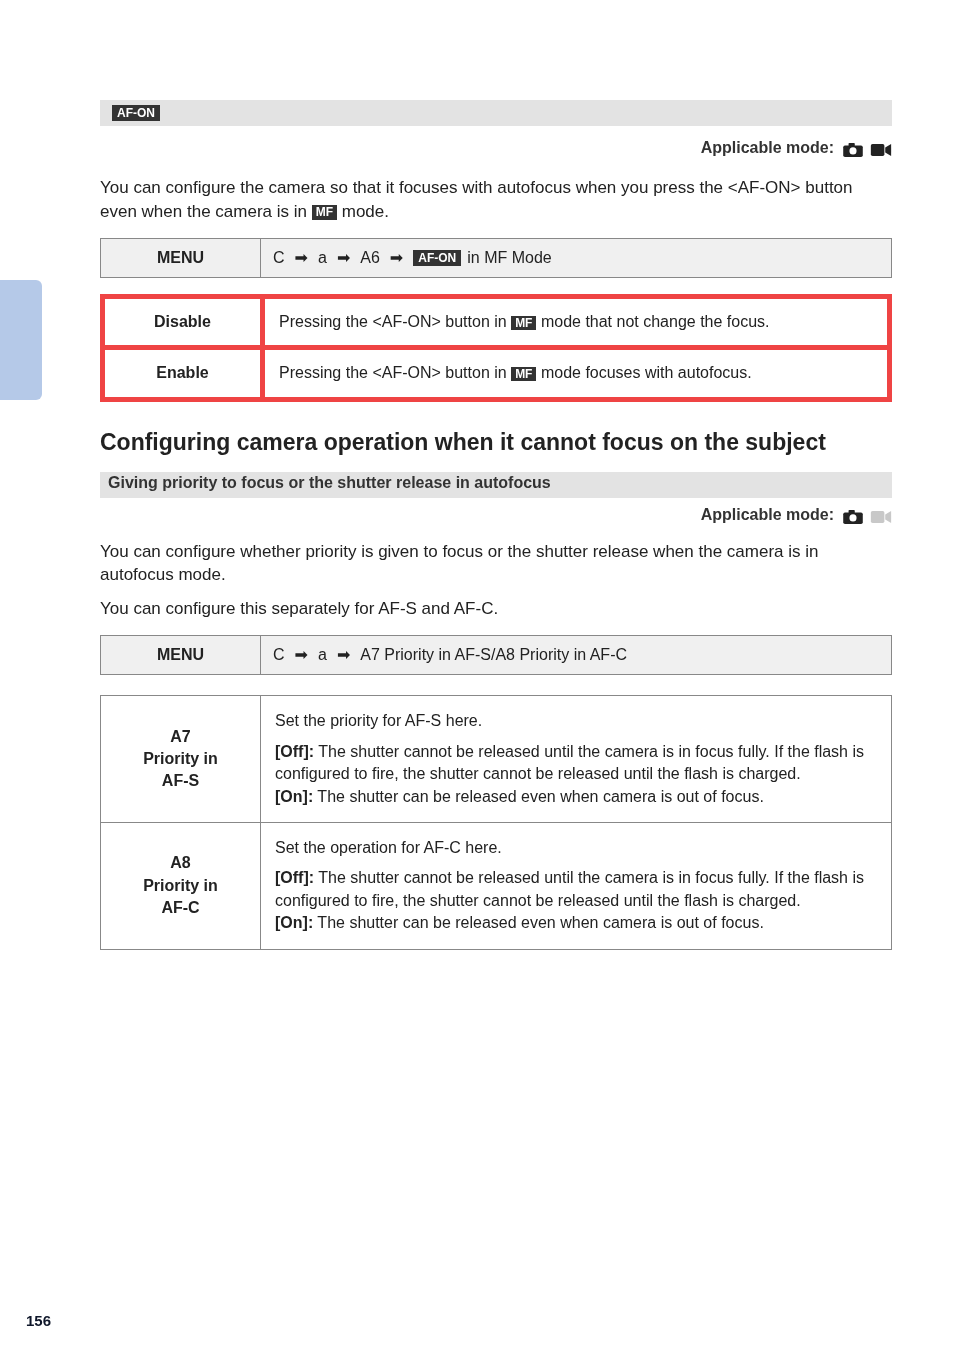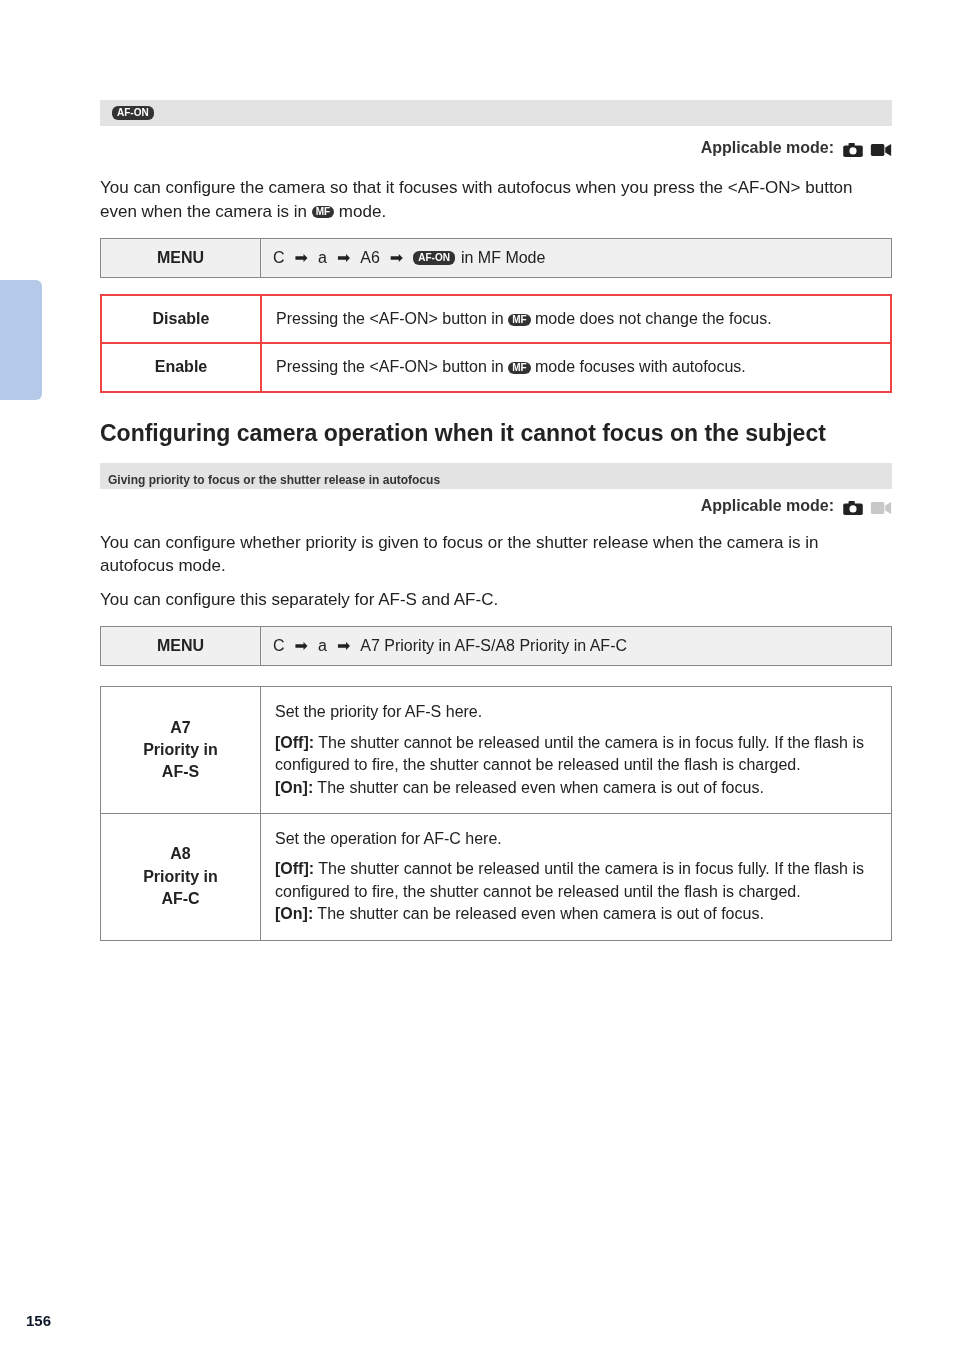--- a/index.html
+++ b/index.html
@@ -41,25 +41,25 @@
     font-size: 16px;
     color: #333;
     margin-bottom: 8px;
   }
   .badge {
     display: inline-flex;
     align-items: center;
     justify-content: center;
     background: #333;
     color: #fff;
-    font-size: 10px;
+    font-size: 12px;
     font-weight: bold;
     padding: 1px 5px;
     vertical-align: middle;
-    border-radius: 6px;
+    border-radius: 0;
     line-height: 1.2;
   }
   .badge-mf {
     background: #333;
     color: #fff;
     padding: 0 4px;
     font-weight: bold;
   }
   .mode-row {
     display: flex;
@@ -106,21 +106,21 @@
   table.simple .menu-bar td:last-child {
     background: #f0f0f0;
   }
 
   table.settings {
     border-collapse: collapse;
     width: 100%;
     margin-top: 16px;
   }
   table.settings td {
-    border: 2px solid #ef4444;
+    border: 5px solid #ef4444;
     padding: 0;
     vertical-align: middle;
     font-size: 16px;
   }
   table.settings td:first-child {
     width: 160px;
     text-align: center;
     font-weight: bold;
   }
   table.settings td .cell-pad { padding: 12px 14px; }
@@ -146,24 +146,24 @@
   .h2 {
     font-size: 23px;
     font-weight: bold;
     margin: 26px 0 14px 0;
     line-height: 1.3;
   }
   .bar2 {
     background: #e3e3e3;
     height: 26px;
     display: flex;
-    align-items: flex-end;
+    align-items: flex-start;
     padding: 0 8px;
     font-weight: bold;
-    font-size: 12px;
+    font-size: 16px;
     color: #333;
     margin-bottom: 4px;
     margin-top: 10px;
   }
   .mode-row2 {
     display: flex;
     justify-content: flex-end;
     align-items: center;
     font-size: 16px;
     color: #333;
@@ -243,21 +243,21 @@
 <table class="settings">
   <tbody>
       <tr>
     <td>
       <div class="cell-pad">Disable</div>
     </td>
     <td>
       <div class="cell-pad">
         <span>Pressing the &lt;AF-ON&gt; button in </span>
         <span class="badge badge-mf">MF</span>
-        <span> mode does not change the focus.</span>
+        <span> mode that not change the focus.</span>
       </div>
     </td>
   </tr>
   <tr>
     <td>
       <div class="cell-pad">Enable</div>
     </td>
     <td>
       <div class="cell-pad">
         <span>Pressing the &lt;AF-ON&gt; button in </span>

